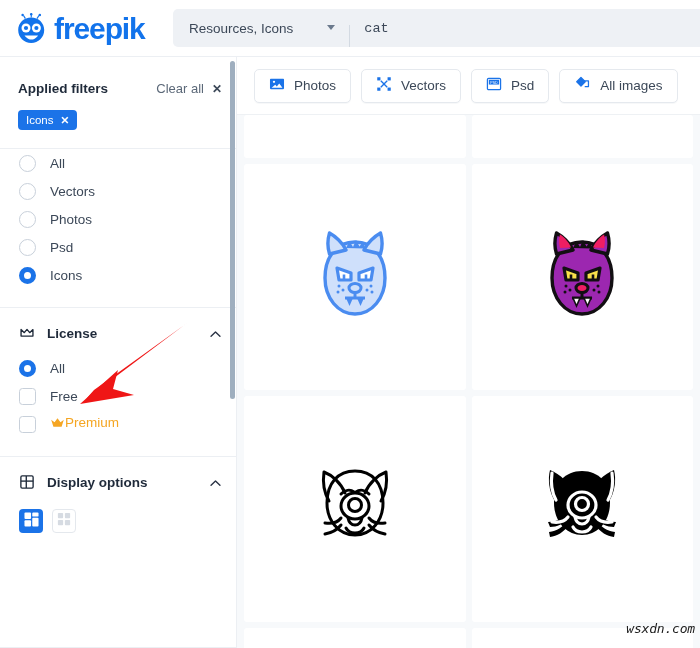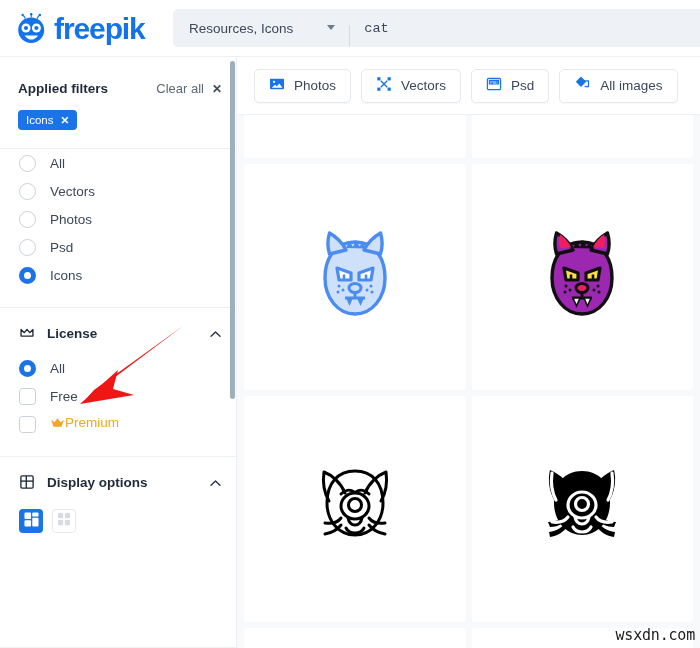--- a/index.html
+++ b/index.html
@@ -208,23 +208,23 @@
     background: #fff; border-radius: 3px;
     height: 226px;
     display: flex; align-items: center; justify-content: center;
     cursor: pointer;
   }
   .card.clip-top { height: 43px; }
   .card.clip-bot { height: 74px; }
   .card svg { display: block; }
 
   .watermark {
-    position: absolute; right: 5px; bottom: 4px;
+    position: absolute; right: 5px; bottom: 12px;
     font-family: "DejaVu Sans Mono", monospace;
-    font-size: 15px; color: #1b1b1b; letter-spacing: -0.2px;
+    font-size: 13px; color: #1b1b1b; letter-spacing: -0.2px; font-style: italic;
   }
 
   
   .annot {
     position: absolute; left: 0; top: 0;
     width: 700px; height: 648px; pointer-events: none;
   }
 </style>
 </head>
 <body>

